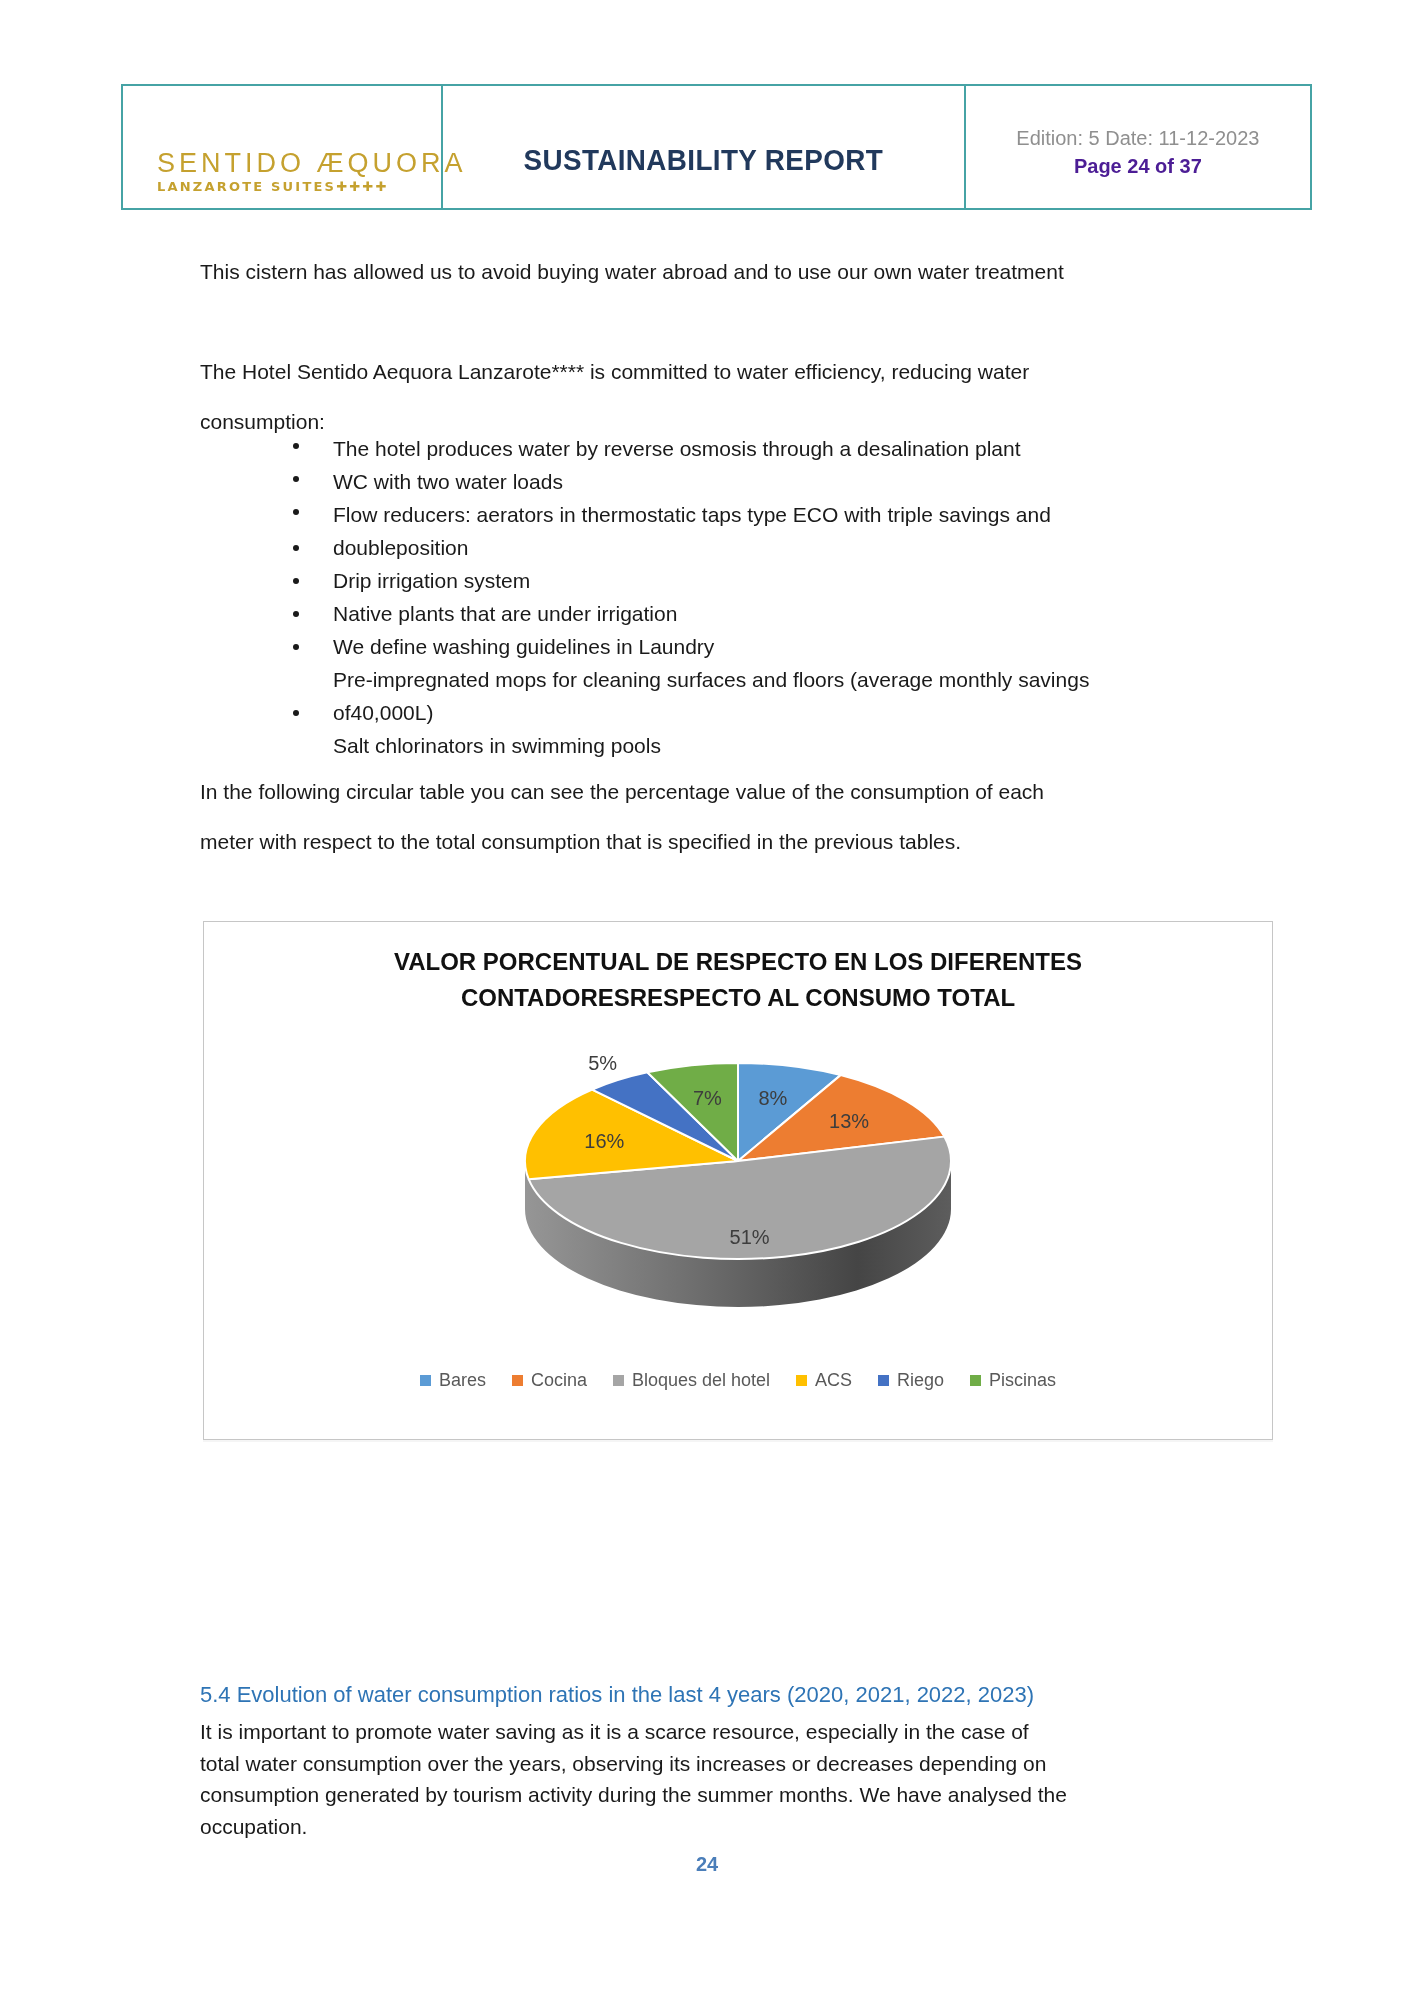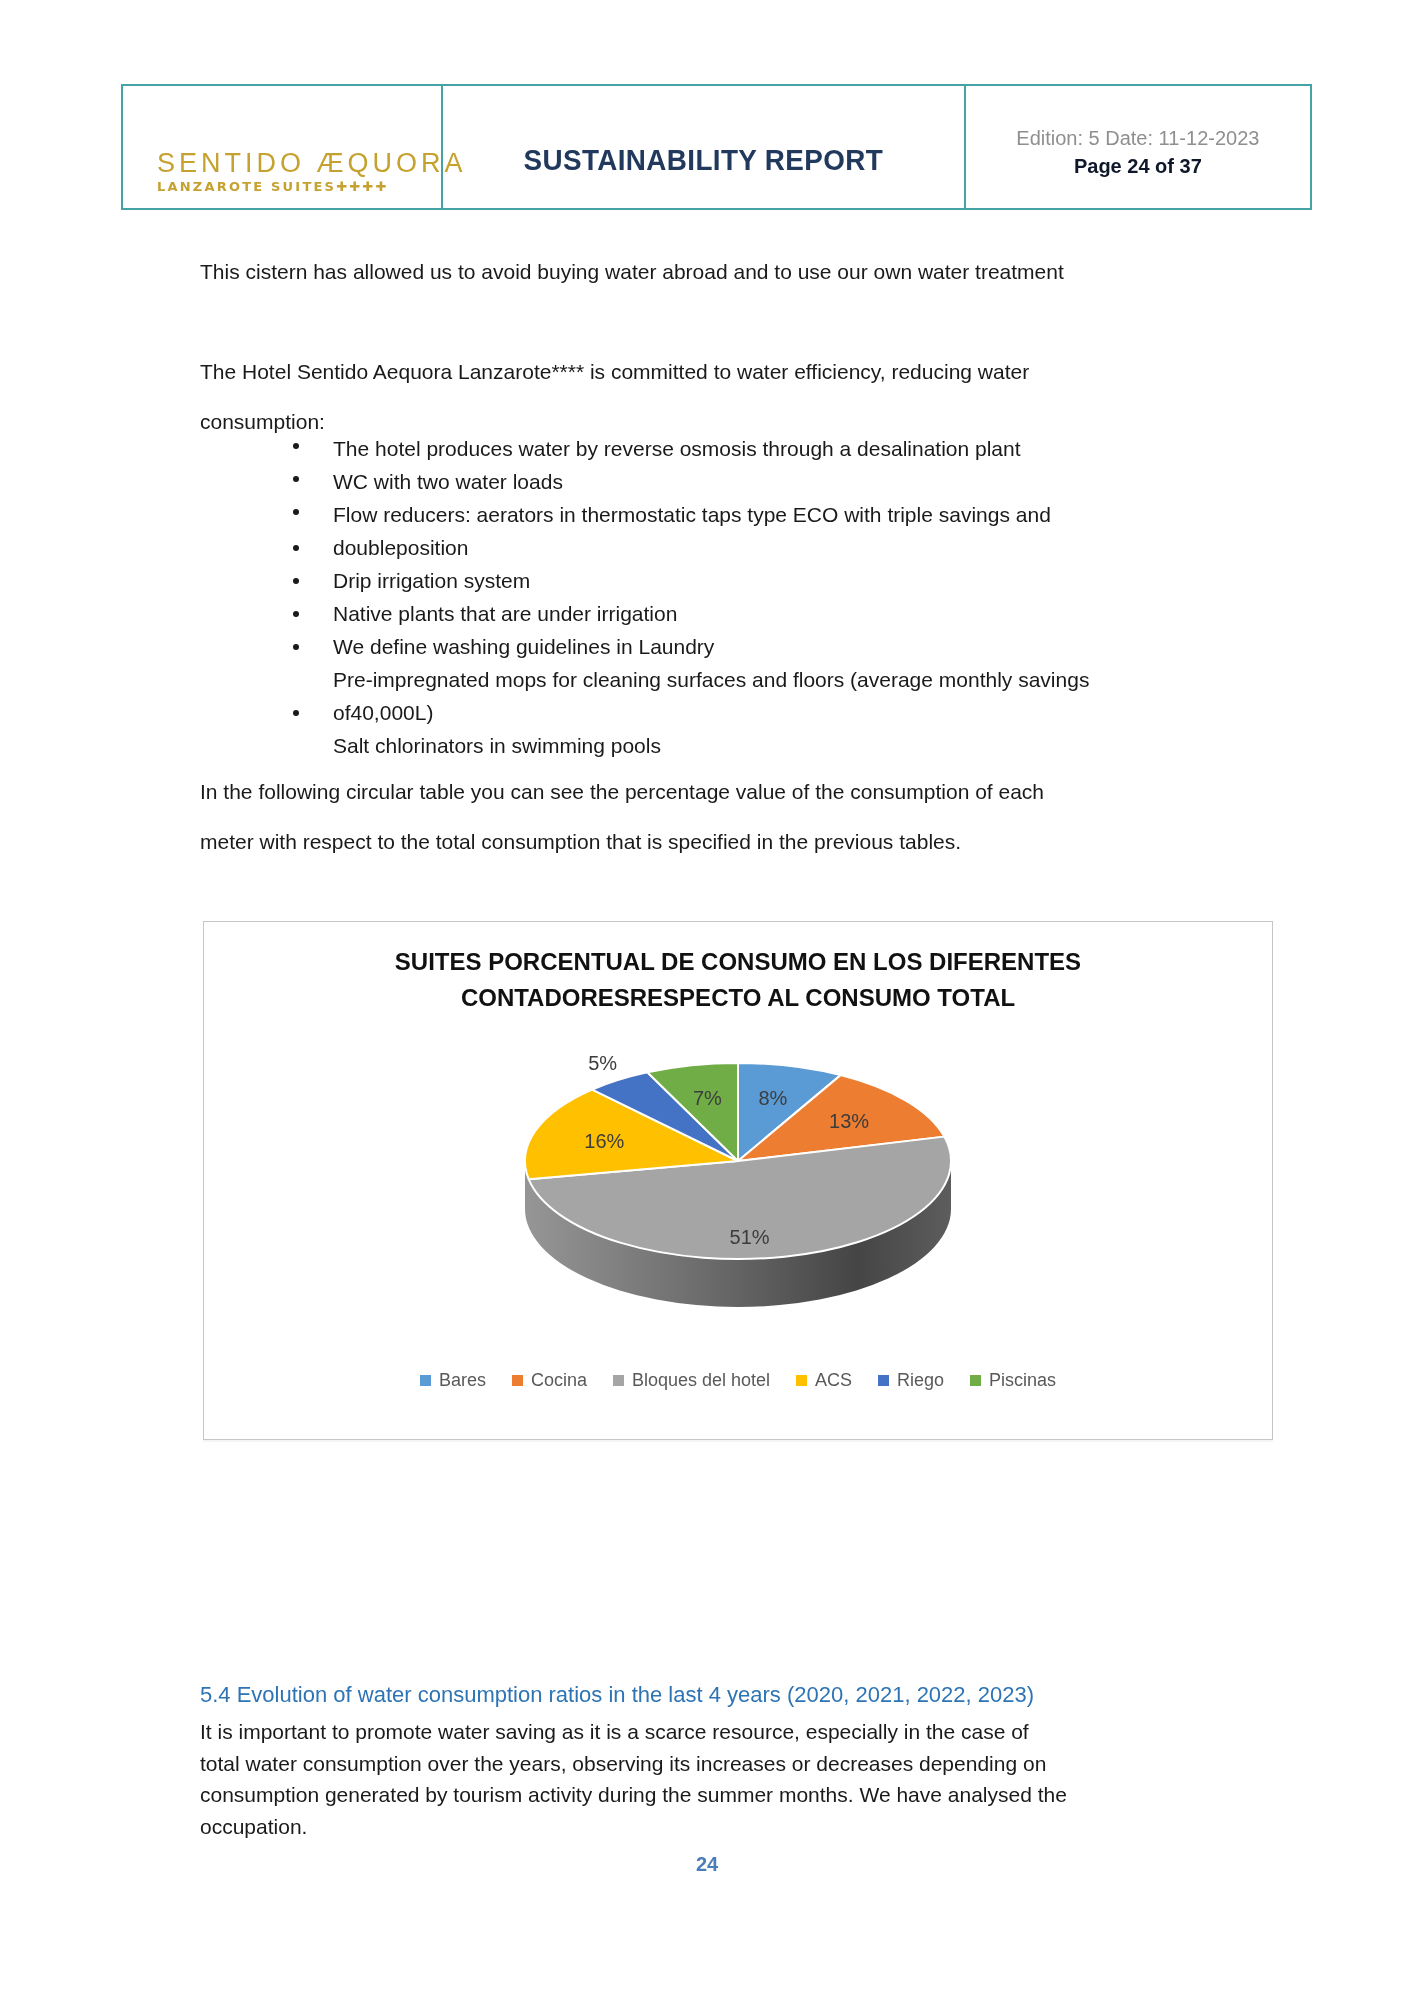--- a/index.html
+++ b/index.html
@@ -27,21 +27,21 @@
     font-size:13px;letter-spacing:2.2px;color:#C5A12F;font-weight:bold;line-height:18px;
     font-family:"DejaVu Sans","Liberation Sans",sans-serif;
   }
   .cell-title{justify-content:center;align-items:center;padding-top:26px;}
   .report-title{
     font-size:29px;font-weight:bold;color:#21395C;letter-spacing:0.4px;
     transform:scaleX(0.96);white-space:nowrap;
   }
   .cell-meta{justify-content:center;align-items:center;padding-top:10px;gap:2px;}
   .edition-line{font-size:20px;color:#8F8F8F;line-height:26px;}
-  .pageinfo-line{font-size:20px;color:#0f172a;font-weight:bold;line-height:26px;}
+  .pageinfo-line{font-size:20px;color:#4c1d95;font-weight:bold;line-height:26px;}
   
   .para{position:absolute;left:200px;width:1024px;font-size:21px;}
   .para .line{display:block;}
   #p1{top:247px;line-height:50px;}
   #p2{top:347px;line-height:50px;}
   #p3{top:767px;line-height:50px;}
   #bullet-list{
     position:absolute;left:200px;top:432px;width:1024px;
     margin:0;padding:0;list-style:none;font-size:21px;line-height:33px;
   }
@@ -118,21 +118,21 @@
       <li><span class="bullet-marker"></span><span class="line">Pre-impregnated mops for cleaning surfaces and floors (average monthly savings of</span><span class="line">40,000L)</span></li>
       <li><span class="bullet-marker"></span><span class="line">Salt chlorinators in swimming pools</span></li>
     </ul>
 
   <div id="p3" class="para">
       <span class="line">In the following circular table you can see the percentage value of the consumption of each</span>
       <span class="line">meter with respect to the total consumption that is specified in the previous tables.</span>
     </div>
 
   <div id="chart-box">
-    <div id="chart-title"><span class="line">SUITES PORCENTUAL DE CONSUMO EN LOS DIFERENTES CONTADORES</span><span class="line">RESPECTO AL CONSUMO TOTAL</span></div>
+    <div id="chart-title"><span class="line">VALOR PORCENTUAL DE RESPECTO EN LOS DIFERENTES CONTADORES</span><span class="line">RESPECTO AL CONSUMO TOTAL</span></div>
     <svg id="pie-svg" width="1070" height="519" viewBox="0 0 1070 519">
         <defs>
           <linearGradient id="sideGrad" x1="0" y1="0" x2="1" y2="0">
             <stop offset="0" stop-color="#969696"></stop>
             <stop offset="0.4" stop-color="#6e6e6e"></stop>
             <stop offset="0.78" stop-color="#454545"></stop>
             <stop offset="1" stop-color="#5d5d5d"></stop>
           </linearGradient>
         </defs>
         <path d="M 321 239 L 321 287 A 213 98 0 0 0 747 287 L 747 239 A 213 98 0 0 1 321 239 Z" fill="url(#sideGrad)"></path>

